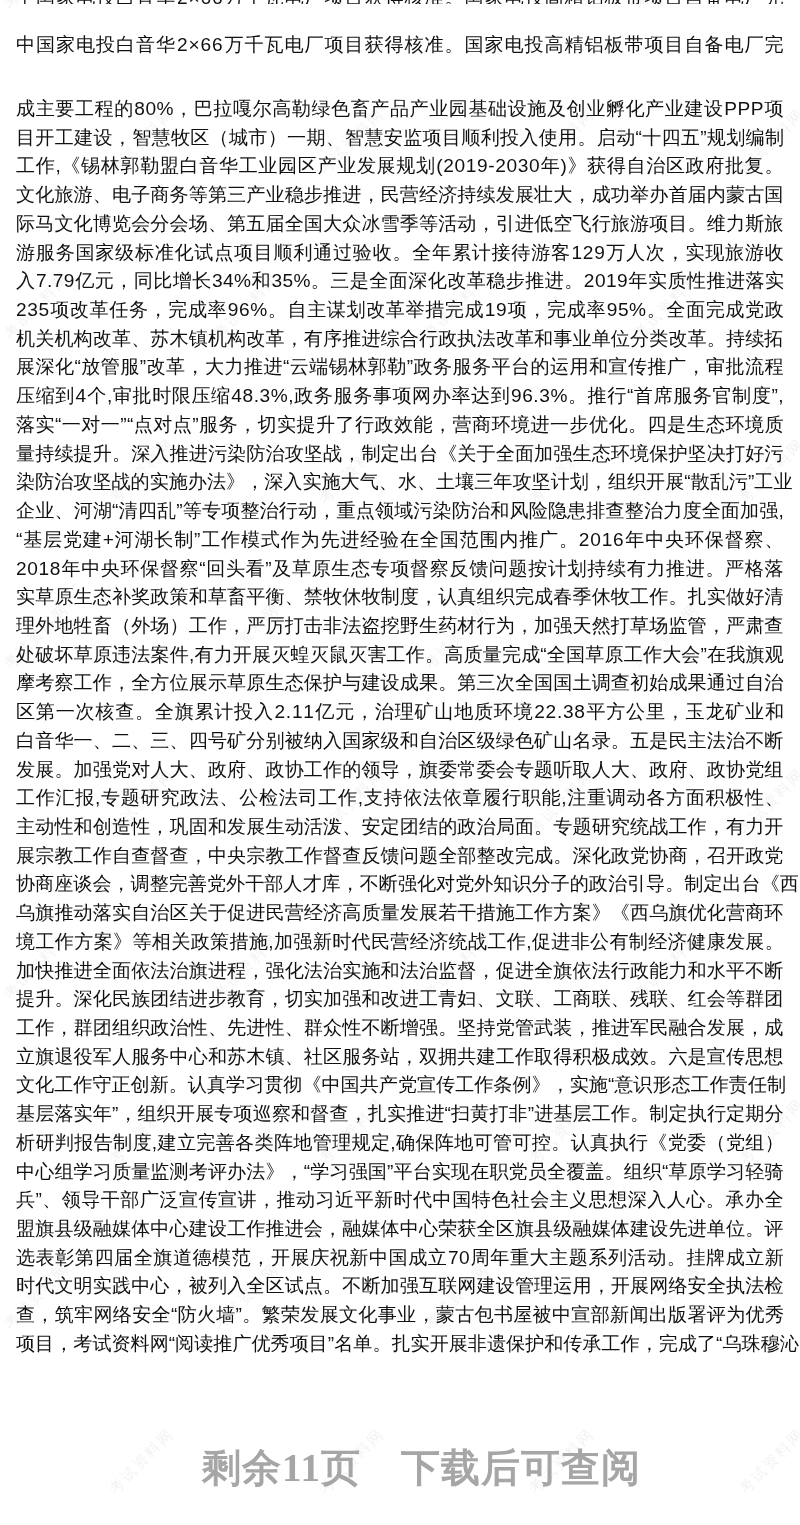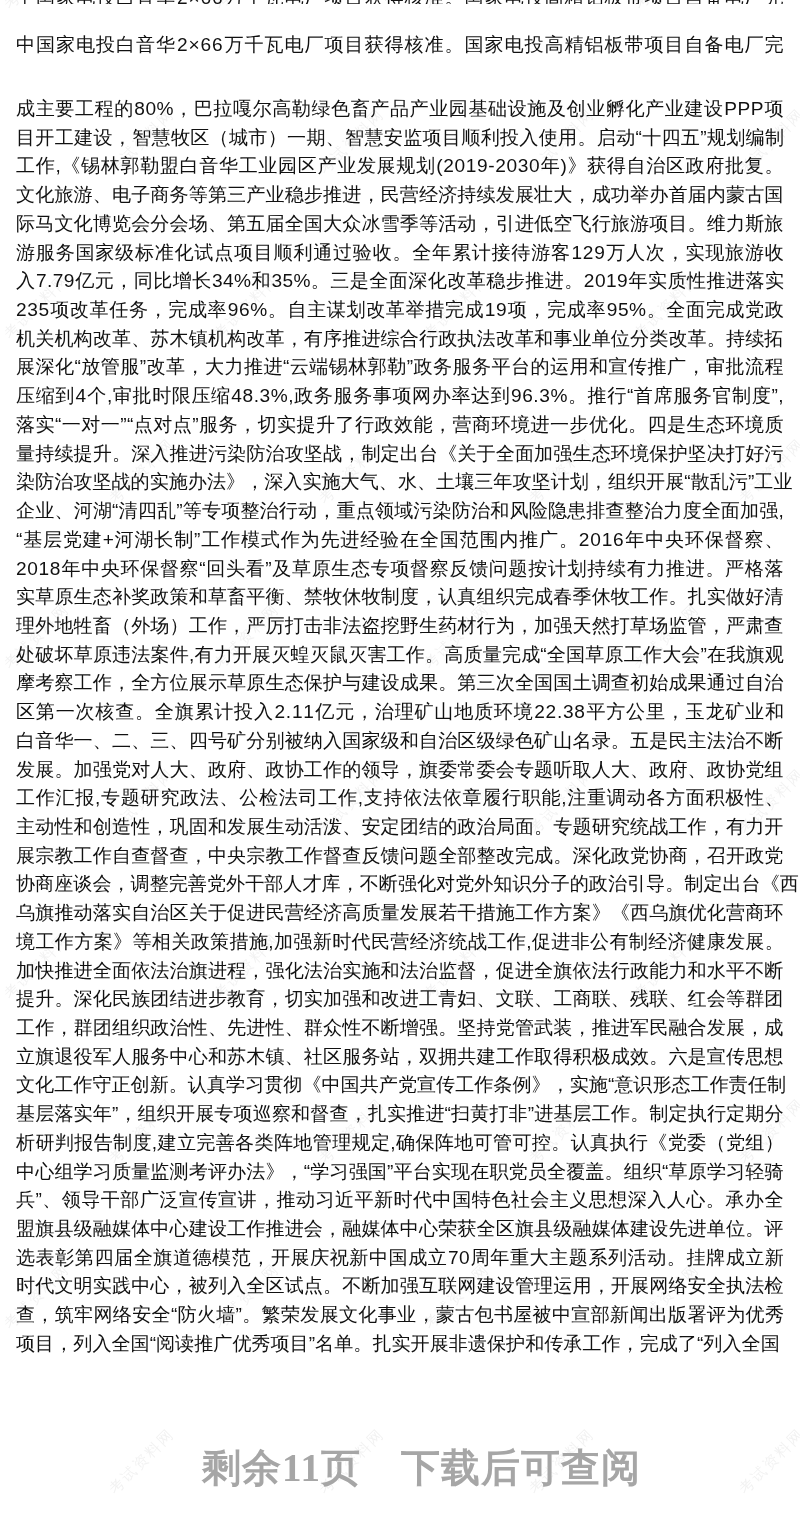--- a/index.html
+++ b/index.html
@@ -2128,20 +2128,20 @@
         <span>新</span>
         <span>闻</span>
         <span>出</span>
         <span>版</span>
         <span>署</span>
         <span>评</span>
         <span>为</span>
         <span>优</span>
         <span>秀</span>
       </div>
-      <div class="line">项目，列入全国“阅读推广优秀项目”名单。扎实开展非遗保护和传承工作，完成了“列入全国</div>
+      <div class="line">项目，考试资料网“阅读推广优秀项目”名单。扎实开展非遗保护和传承工作，完成了“乌珠穆沁</div>
     </div>
 
   <div id="footer-notice">
     <span>剩余11页　下载后可查阅</span>
   </div>
 
 </div>
 
 </body></html>

